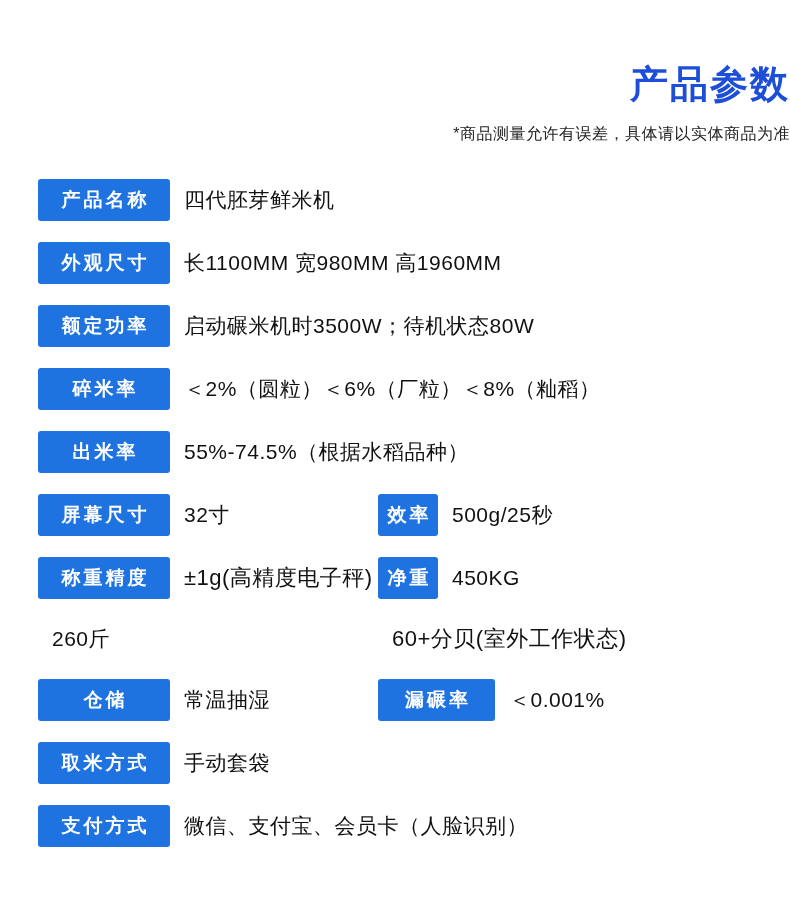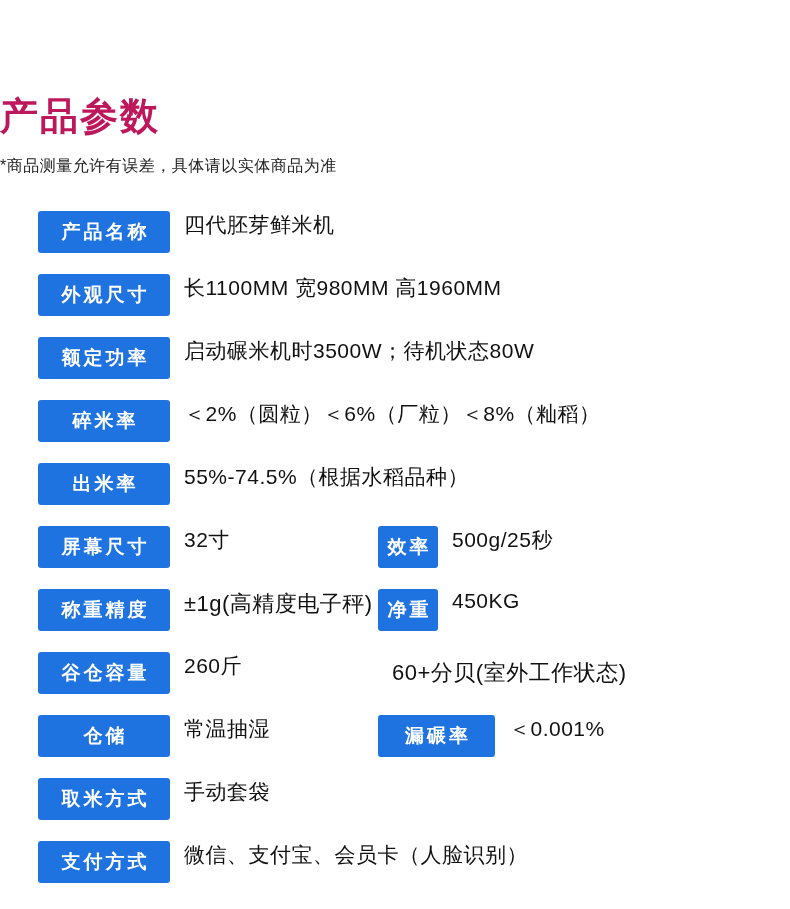--- a/index.html
+++ b/index.html
@@ -16,48 +16,48 @@
     overflow: hidden;
   }
   .page {
     width: 790px;
     height: 909px;
     box-sizing: border-box;
     padding: 0;
     position: relative;
   }
   .title {
-    text-align: left;
+    text-align: right;
     font-size: 38px;
     font-weight: bold;
     letter-spacing: 2px;
-    color: #be185d;
-    margin-top: 94px;
+    color: #1d4ed8;
+    margin-top: 62px;
     line-height: 1.2;
   }
   .subtitle {
-    text-align: left;
+    text-align: right;
     font-size: 16px;
     color: #222222;
     margin-top: 16px;
     letter-spacing: 0.5px;
   }
   .specs {
     margin-top: 34px;
     padding: 0 38px 0 38px;
   }
   .row {
     display: flex;
     align-items: center;
     margin-bottom: 21px;
     min-height: 38px;
   }
   .pair {
     display: flex;
-    align-items: flex-start;
+    align-items: center;
   }
   .label {
     background: #1f73e0;
     color: #ffffff;
     font-size: 19px;
     font-weight: bold;
     letter-spacing: 3px;
     text-align: center;
     border-radius: 3px;
     padding: 8px 0 8px 3px;
@@ -150,21 +150,20 @@
         <div class="value small">±1g(高精度电子秤)</div>
       </div>
       <div class="pair right">
         <div class="label w2">净重</div>
         <div class="value">450KG</div>
       </div>
     </div>
 
     <div class="row two">
       <div class="pair left">
-        <div class="label w4">谷仓容量</div>
         <div class="value">260斤</div>
       </div>
       <div class="pair right">
         <div class="value small">60+分贝(室外工作状态)</div>
       </div>
     </div>
 
     <div class="row two">
       <div class="pair left">
         <div class="label w4">仓储</div>

